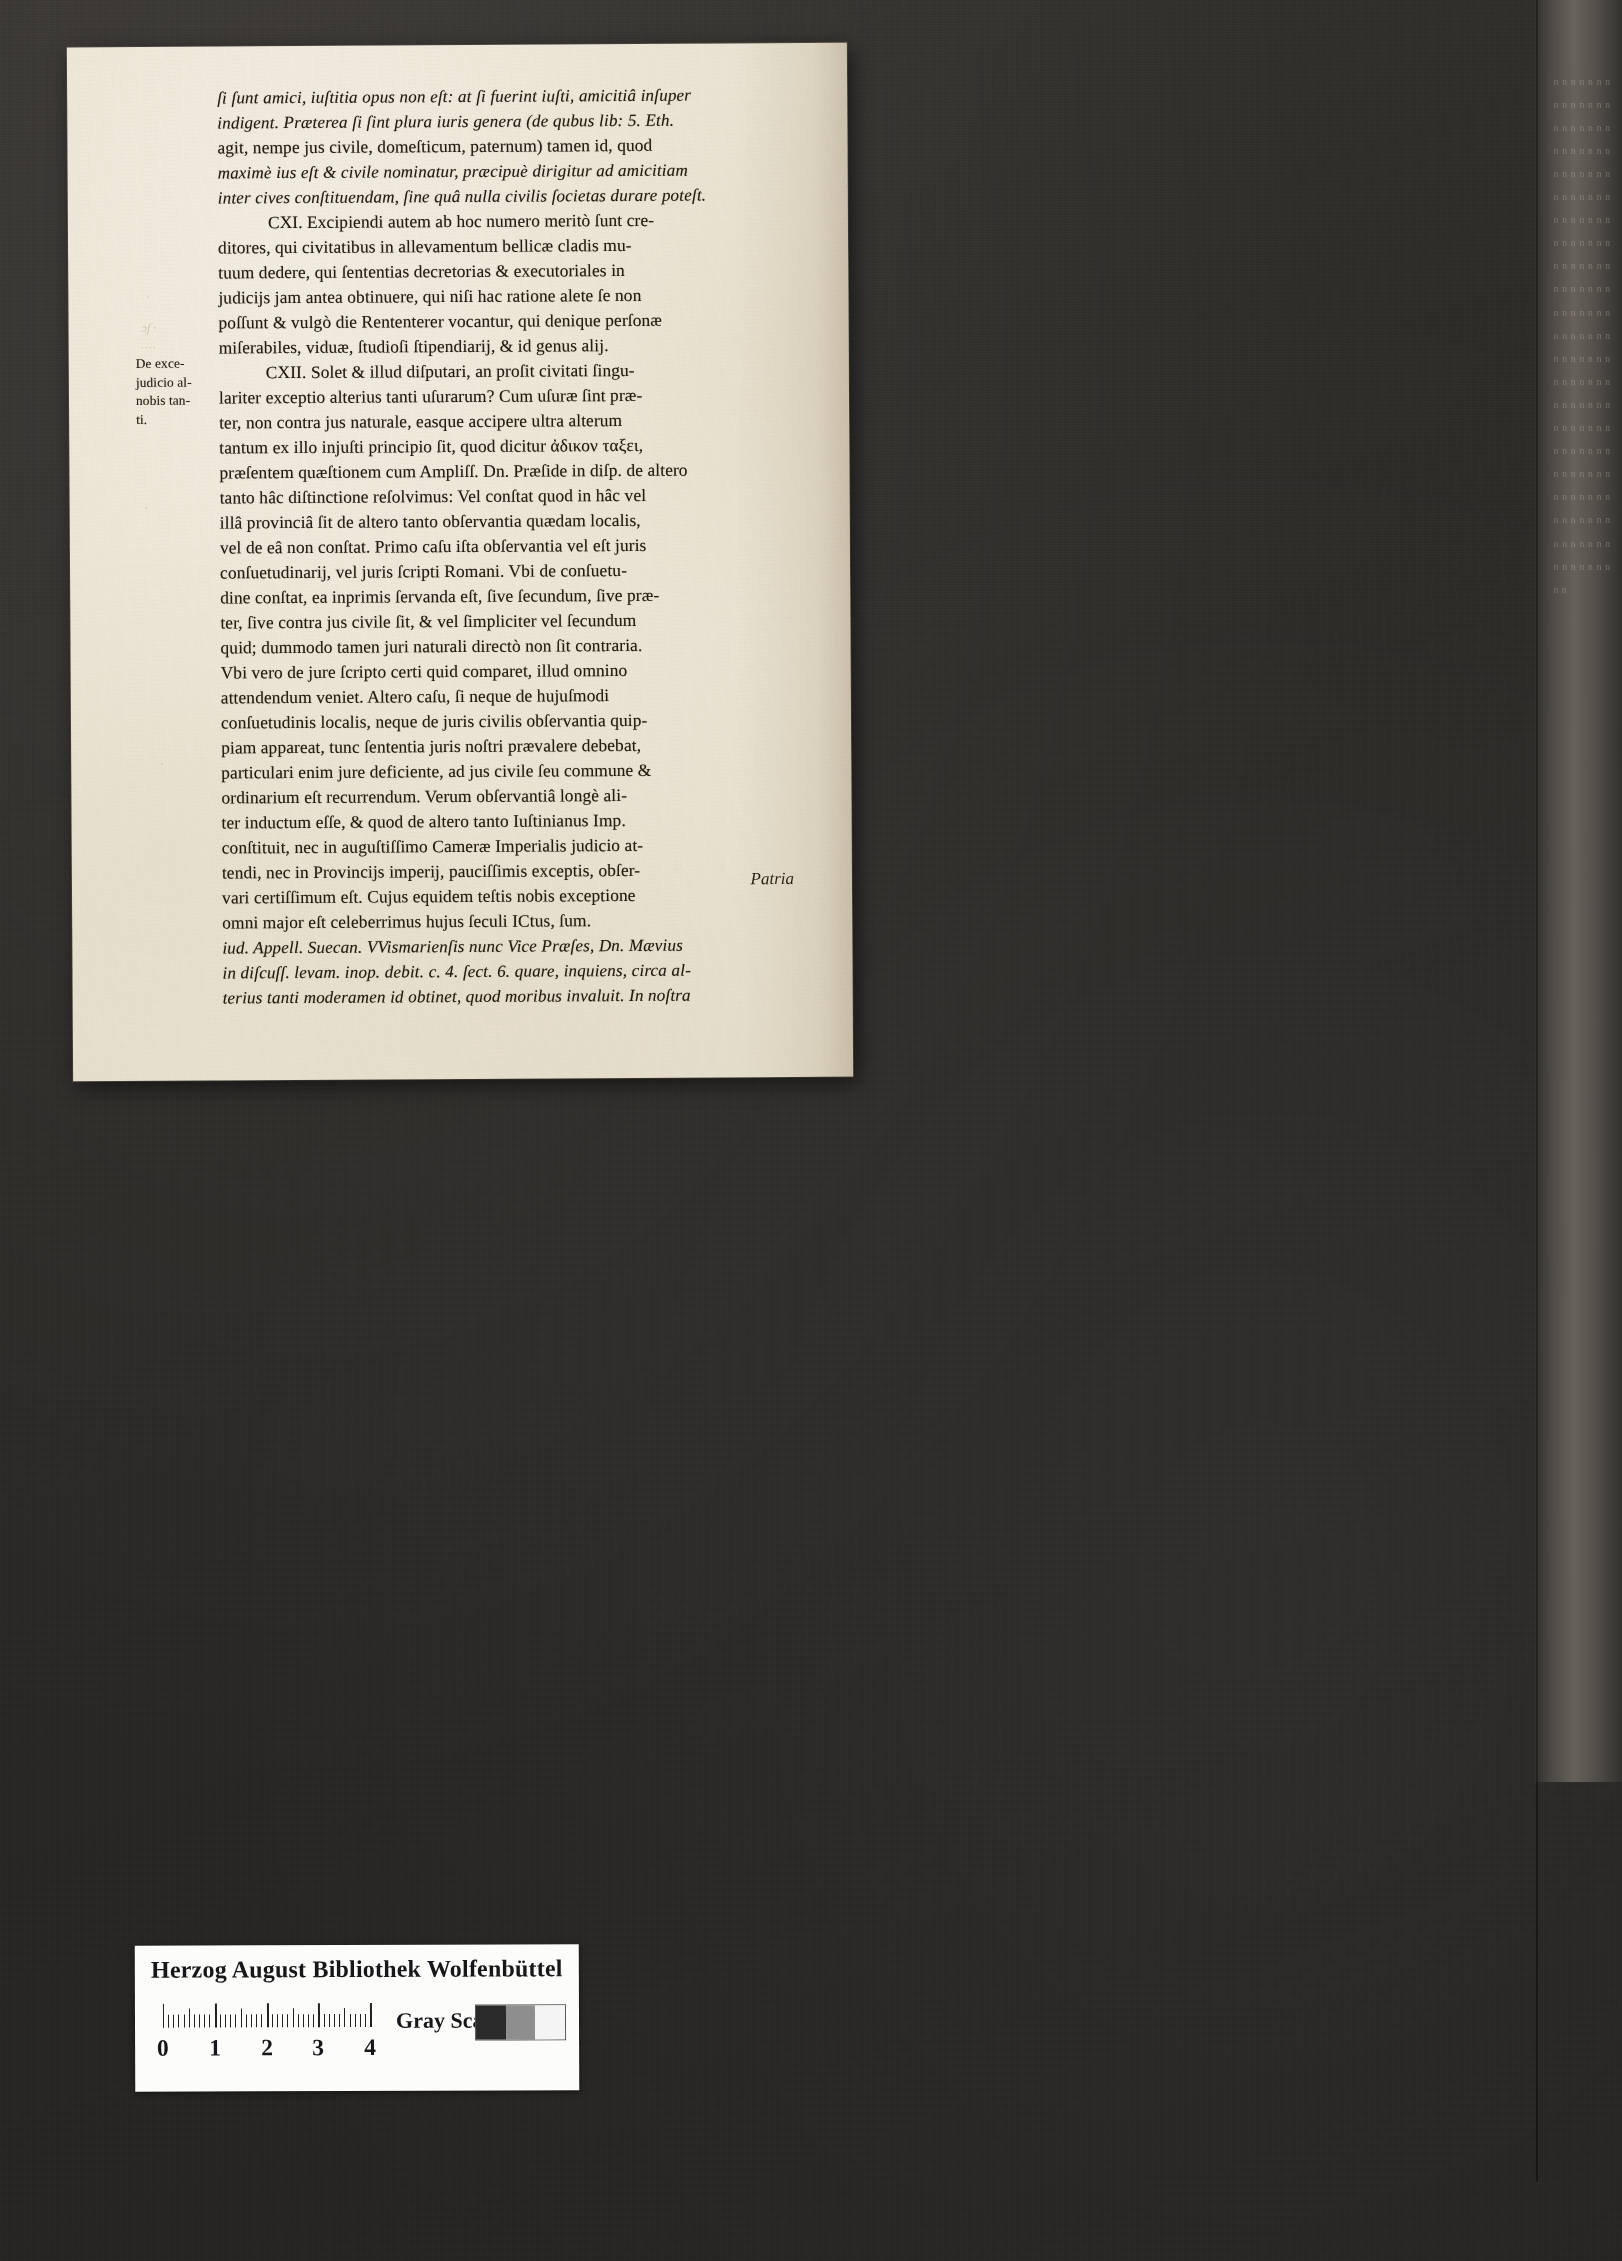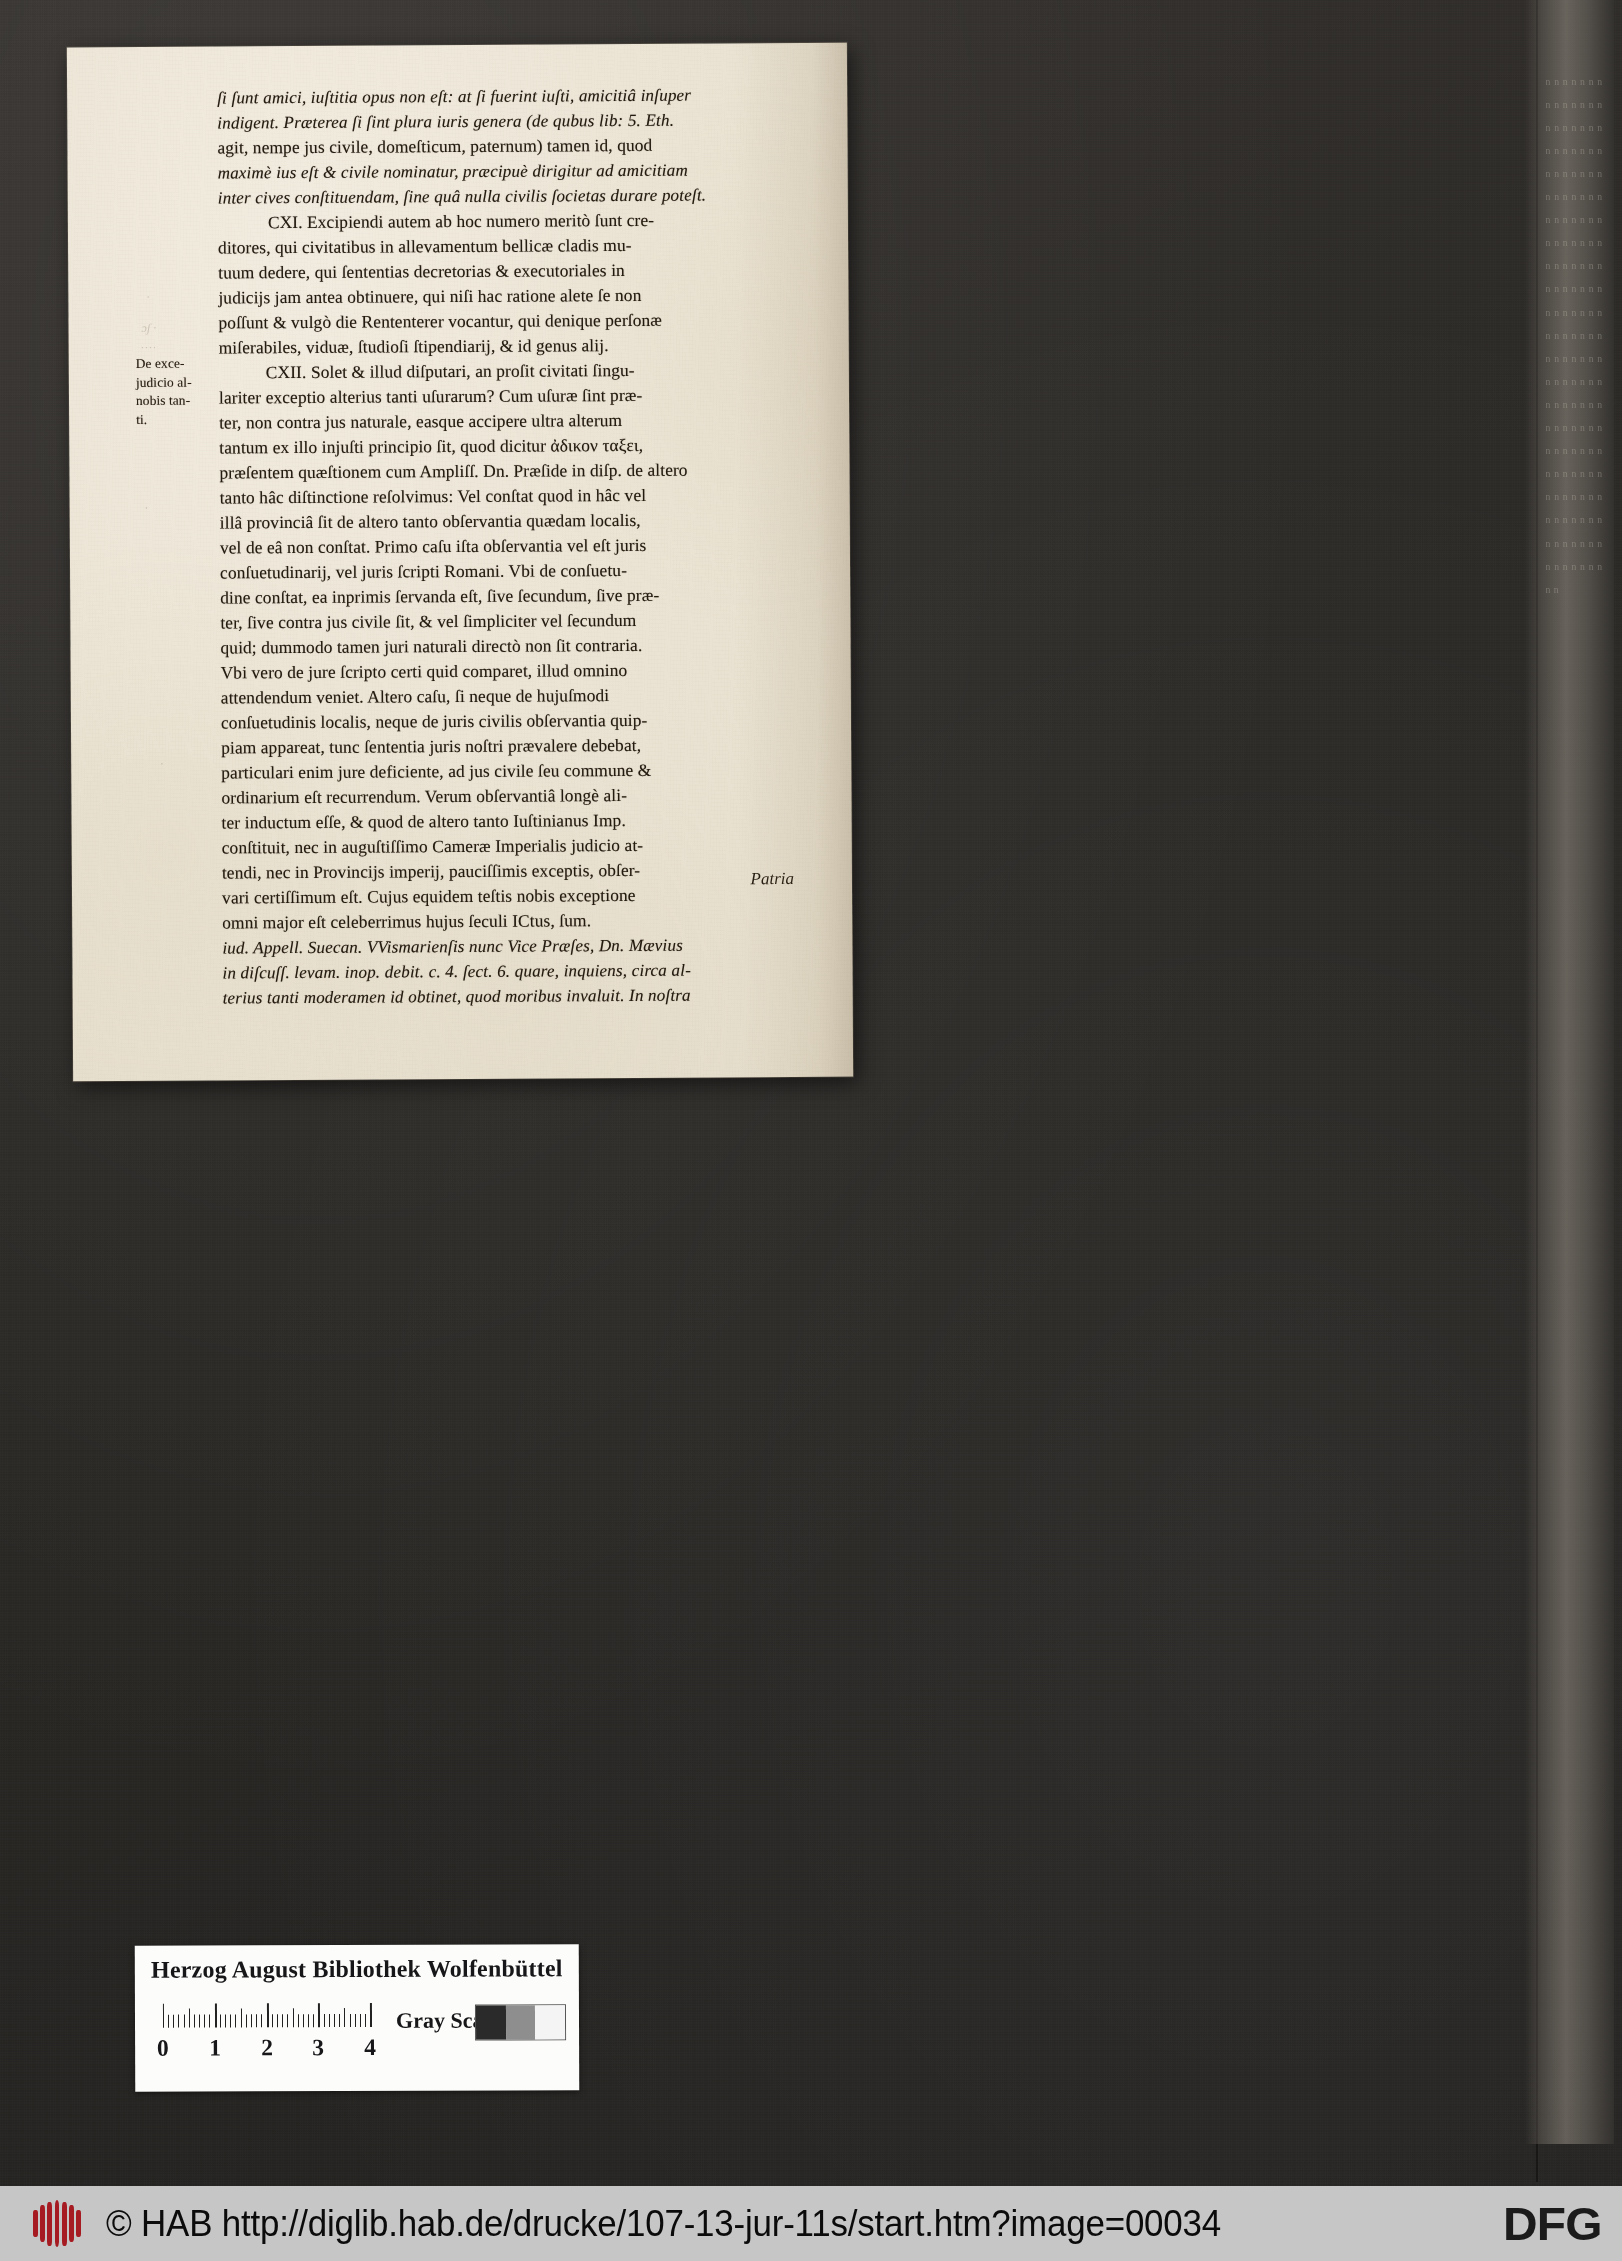--- a/index.html
+++ b/index.html
@@ -37,23 +37,23 @@
     opacity: .5;
     background-image:
       repeating-linear-gradient(0deg, rgba(255,255,255,0.018) 0 0.8px, rgba(0,0,0,0.018) 0.8px 1.6px),
       repeating-linear-gradient(90deg, rgba(255,255,255,0.014) 0 0.8px, rgba(0,0,0,0.014) 0.8px 2.4px);
   }
 
   
   #right-strip {
     position: absolute;
     top: 0;
-    right: 8px;
+    right: 0;
     width: 89px;
-    height: 2144px;
+    height: 1782px;
     background: linear-gradient(90deg,
        rgba(60,57,54,0) 0%,
        rgba(96,92,86,.55) 18%,
        rgba(150,143,132,.55) 46%,
        rgba(108,103,96,.6) 70%,
        rgba(52,50,47,.9) 100%);
   }
   #right-strip-text {
     position: absolute;
     top: 130px;
@@ -451,28 +451,15 @@
 
       <div id="patches">
         <div style="background: rgb(42, 42, 42);"></div>
         <div style="background: rgb(142, 142, 142);"></div>
         <div style="background: rgb(244, 244, 244);"></div>
       </div>
 
     </div>
   </div>
 
-  <div id="footer" style="background: rgb(198, 198, 198);">
-    <div id="hab-logo">
-      <i style="height: 27.6px; background: rgb(165, 27, 33);"></i>
-        <i style="height: 37px; background: rgb(165, 27, 33);"></i>
-        <i style="height: 44px; background: rgb(165, 27, 33);"></i>
-        <i style="height: 47px; background: rgb(165, 27, 33);"></i>
-        <i style="height: 44px; background: rgb(165, 27, 33);"></i>
-        <i style="height: 37px; background: rgb(165, 27, 33);"></i>
-        <i style="height: 27.6px; background: rgb(165, 27, 33);"></i>
-    </div>
-    <div id="footer-url">© HAB http://diglib.hab.de/drucke/107-13-jur-11s/start.htm?image=00034</div>
-    <div id="dfg">DFG</div>
-  </div>
 
 </div>
 
 
 </body></html>

